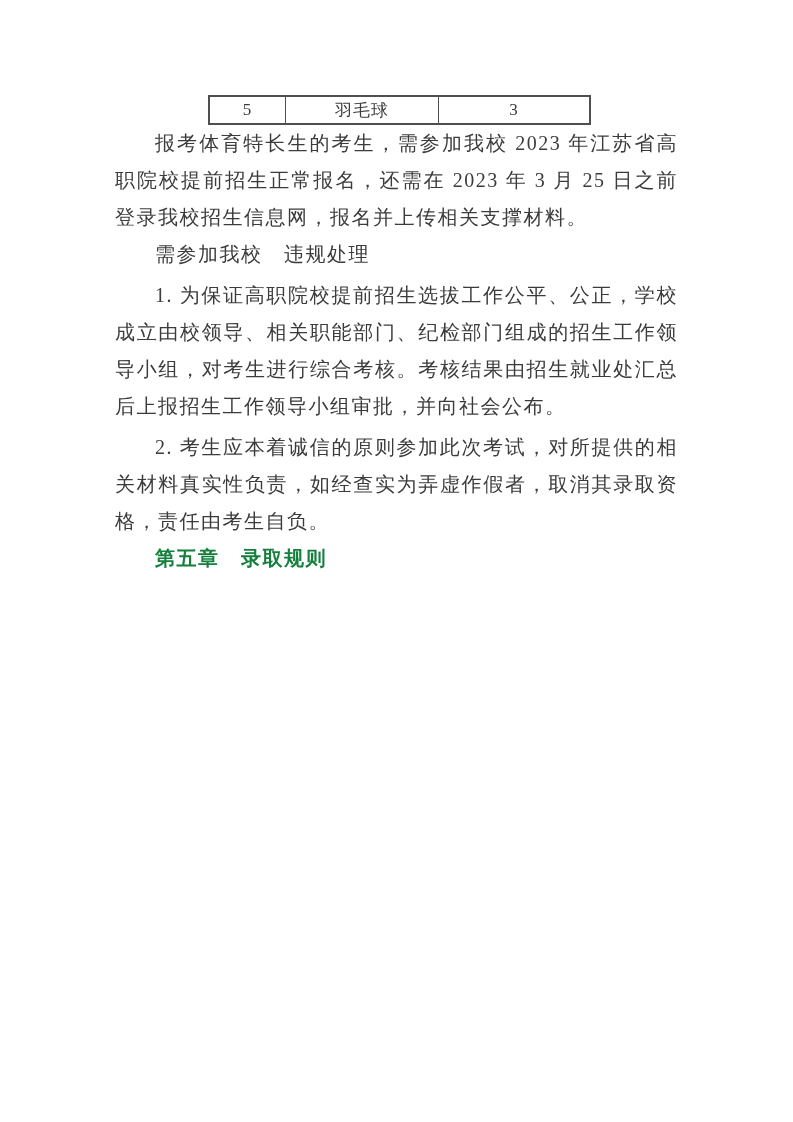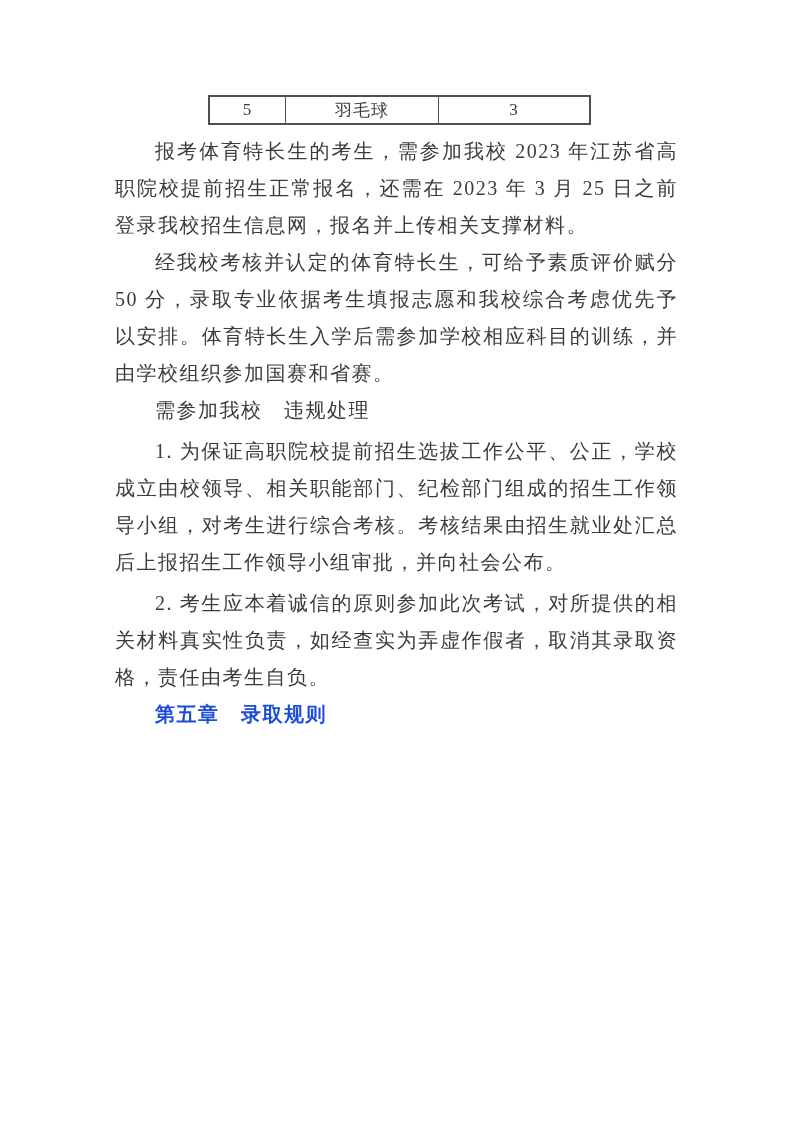--- a/index.html
+++ b/index.html
@@ -39,52 +39,51 @@
 
   .content p {
     margin: 0;
     font-size: 20px;
     line-height: 37px;
     text-align: justify;
     text-justify: inter-ideograph;
     text-indent: 2em;
     letter-spacing: 1.5px;
   }
-  p.first-para { margin-top: 8px; }
+  p.first-para { }
   p.numbered   { margin-top: 4px; }
   .chapter-heading {
     margin: 40px 0 0 0;
     font-family: "Liberation Sans", "DejaVu Sans", sans-serif;
     font-weight: bold;
     font-size: 21px;
     line-height: 40px;
     text-align: center;
     letter-spacing: 3px;
-    color: #1d4ed8;
+    color: #15803d;
   }
 </style>
 </head>
 <body>
 
 <div class="page">
   <div class="content">
 
     <table class="quota-table">
       <tbody>
         <tr>
           <td class="col-seq">5</td>
           <td class="col-item">羽毛球</td>
           <td class="col-quota">3</td>
         </tr>
       </tbody>
     </table>
 
     <p class="first-para">报考体育特长生的考生，需参加我校 2023 年江苏省高职院校提前招生正常报名，还需在 2023 年 3 月 25 日之前登录我校招生信息网，报名并上传相关支撑材料。</p>
 
-    <p>经我校考核并认定的体育特长生，可给予素质评价赋分 50 分，录取专业依据考生填报志愿和我校综合考虑优先予以安排。体育特长生入学后需参加学校相应科目的训练，并由学校组织参加国赛和省赛。</p>
 
     <p>需参加我校　违规处理</p>
 
     <p class="numbered">1. 为保证高职院校提前招生选拔工作公平、公正，学校成立由校领导、相关职能部门、纪检部门组成的招生工作领导小组，对考生进行综合考核。考核结果由招生就业处汇总后上报招生工作领导小组审批，并向社会公布。</p>
 
     <p class="numbered">2. 考生应本着诚信的原则参加此次考试，对所提供的相关材料真实性负责，如经查实为弄虚作假者，取消其录取资格，责任由考生自负。</p>
 
 
     <p class="chapter-heading">第五章　录取规则</p>
 

